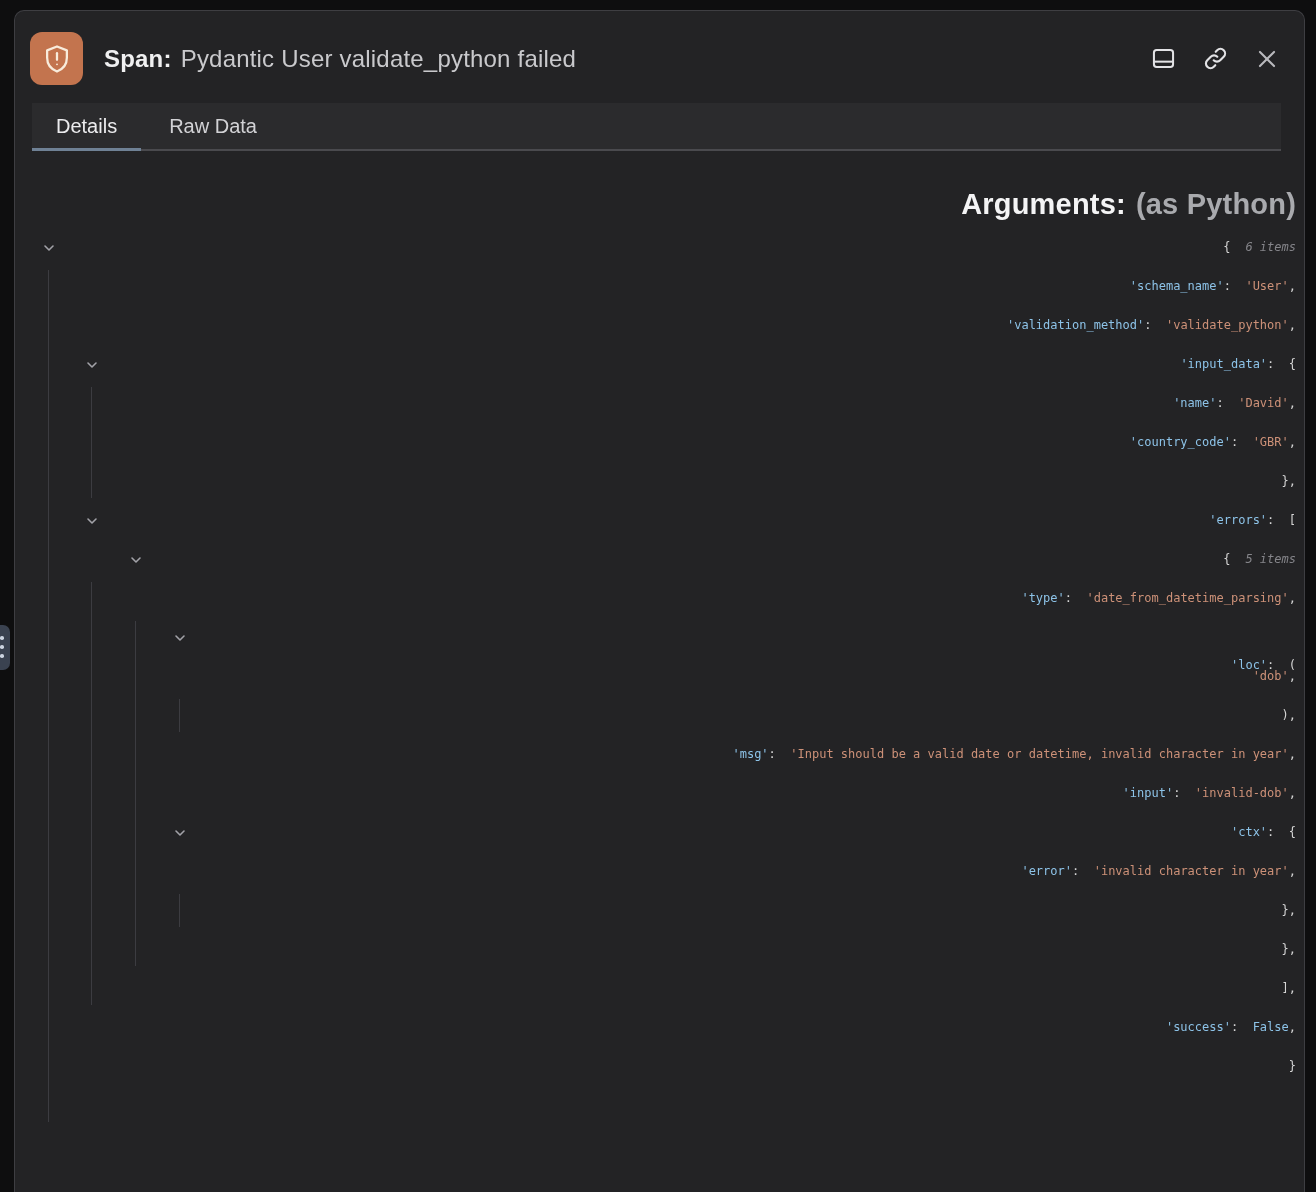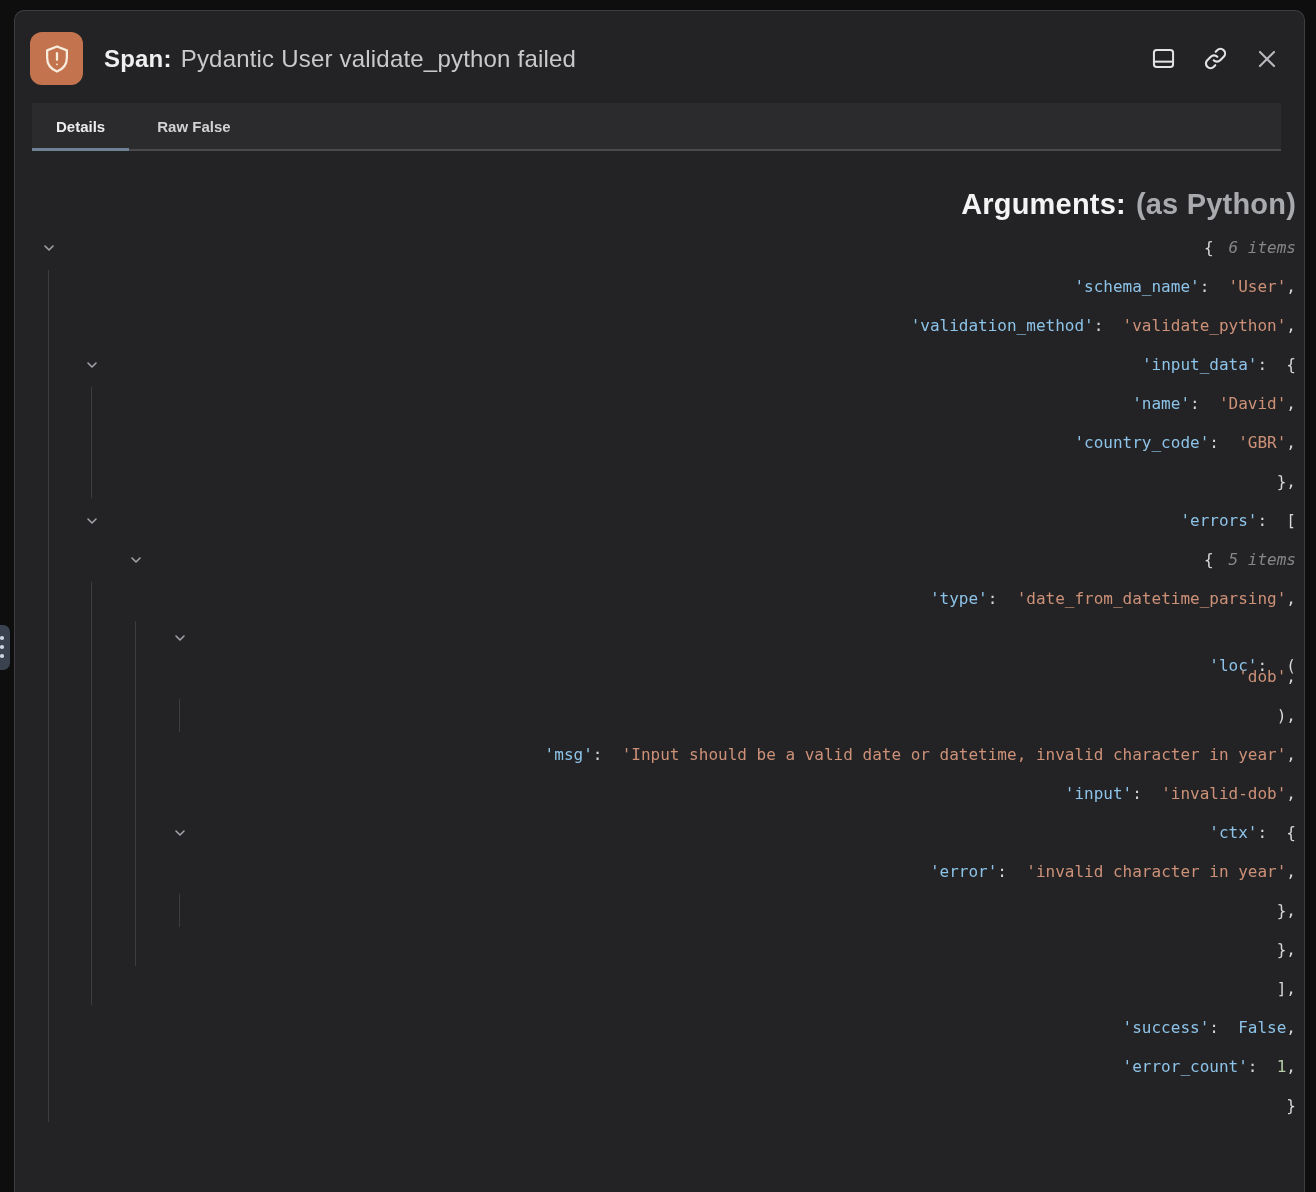--- a/index.html
+++ b/index.html
@@ -31,37 +31,37 @@
   }
   .iconbtn.dim { color:#b9b9bd; }
   
   .tabs {
     margin:0 23px 0 17px; height:48px; background:#2b2b2d;
     border-bottom:2px solid #4a4a4e;
     display:flex; align-items:stretch;
   }
   .tab {
     position:relative; display:flex; align-items:center;
-    padding:0 24px; font-size:15px; color:#d2d2d5; cursor:pointer;font-weight:bold;
+    padding:0 24px; font-size:20px; color:#d2d2d5; cursor:pointer;
   }
   .tab.active { color:#ececee; }
   .tab.active::after {
     content:""; position:absolute; left:0; right:0; bottom:-2px; height:3px;
     background:var(--underline,#6f8195);
   }
   .tab + .tab { margin-left:4px; }
   
   .main { padding:37px 8px 0 23px; }
   .h2 { font-size:29px; font-weight:700; color:#f4f4f5; letter-spacing:.2px; }
   .h2 .suffix { color:#a9aaae; margin-left:10px; }
   
   .tree {
     position:relative; margin-top:7px; margin-left:1px;
     font-family:"DejaVu Sans Mono", monospace;
-    font-size:16px; color:var(--punct,#d6d6d6);
+    font-size:12px; color:var(--punct,#d6d6d6);
   }
   .line { position:relative; height:39px; line-height:39px; white-space:pre; }
   .content { display:inline-block; }
   .chev {
     position:absolute; top:0; width:17px; height:39px;
     display:flex; align-items:center; justify-content:center; cursor:pointer;
     color:#a2a2a8;
   }
   .guide { position:absolute; width:1px; background:#3c3c41; }
   .t-key  { color:var(--key,#8dc3e8); }
@@ -114,21 +114,21 @@
         <svg width="26" height="26" viewBox="0 0 24 24" fill="none" stroke="currentColor" stroke-width="1.9" stroke-linecap="round">
           <line x1="5.5" y1="5.5" x2="18.5" y2="18.5"></line>
           <line x1="18.5" y1="5.5" x2="5.5" y2="18.5"></line>
         </svg>
       </button>
     </div>
   </div>
 
   <nav class="tabs">
     <div class="tab active">Details</div>
-    <div class="tab">Raw False</div>
+    <div class="tab">Raw Data</div>
   </nav>
 
   <div class="main">
     <div class="h2"><span>Arguments:</span><span class="suffix">(as Python)</span></div>
     <div class="tree" id="tree">
         <div class="line"><span class="chev" style="left: 1px;"><svg width="14" height="14" viewBox="0 0 14 14" fill="none" stroke="currentColor" stroke-width="1.6" stroke-linecap="round" stroke-linejoin="round">
               <path d="M3 5l4 4 4-4"></path>
             </svg></span><span class="content" style="padding-left: 21px;"><span class="t-punct">{</span><span class="t-meta">6 items</span></span></div>
         <div class="line"><span class="content" style="padding-left: 44px;"><span class="t-key">'schema_name'</span><span class="t-punct">:  </span><span class="t-str">'User'</span><span class="t-punct">,</span></span></div>
         <div class="line"><span class="content" style="padding-left: 44px;"><span class="t-key">'validation_method'</span><span class="t-punct">:  </span><span class="t-str">'validate_python'</span><span class="t-punct">,</span></span></div>
@@ -158,19 +158,18 @@
               <path d="M3 5l4 4 4-4"></path>
             </svg></span><span class="content" style="padding-left: 152px;"><span class="t-key">'ctx'</span><span class="t-punct">:  {</span></span></div>
         <div class="line"><span class="content" style="padding-left: 176px;"><span class="t-key">'error'</span><span class="t-punct">:  </span><span class="t-str">'invalid character in year'</span><span class="t-punct">,</span></span></div>
         <div class="guide" style="left: 140px; top: 666px; height: 33px;"></div>
         <div class="line"><span class="content" style="padding-left: 136px;"><span class="t-punct">},</span></span></div>
         <div class="guide" style="left: 96px; top: 393px; height: 345px;"></div>
         <div class="line"><span class="content" style="padding-left: 92px;"><span class="t-punct">},</span></span></div>
         <div class="guide" style="left: 52px; top: 354px; height: 423px;"></div>
         <div class="line"><span class="content" style="padding-left: 48px;"><span class="t-punct">],</span></span></div>
         <div class="line"><span class="content" style="padding-left: 44px;"><span class="t-key">'success'</span><span class="t-punct">:  </span><span class="t-bool">False</span><span class="t-punct">,</span></span></div>
-        <div class="line"><span class="content" style="padding-left: 44px;"><span class="t-key">'error_count'</span><span class="t-punct">:  </span><span class="t-num">1</span><span class="t-punct">,</span></span></div>
         <div class="guide" style="left: 9px; top: 42px; height: 852px;"></div>
         <div class="line"><span class="content" style="padding-left: 5px;"><span class="t-punct">}</span></span></div>
       </div>
   </div>
 
 </div>
 
 </body></html>

